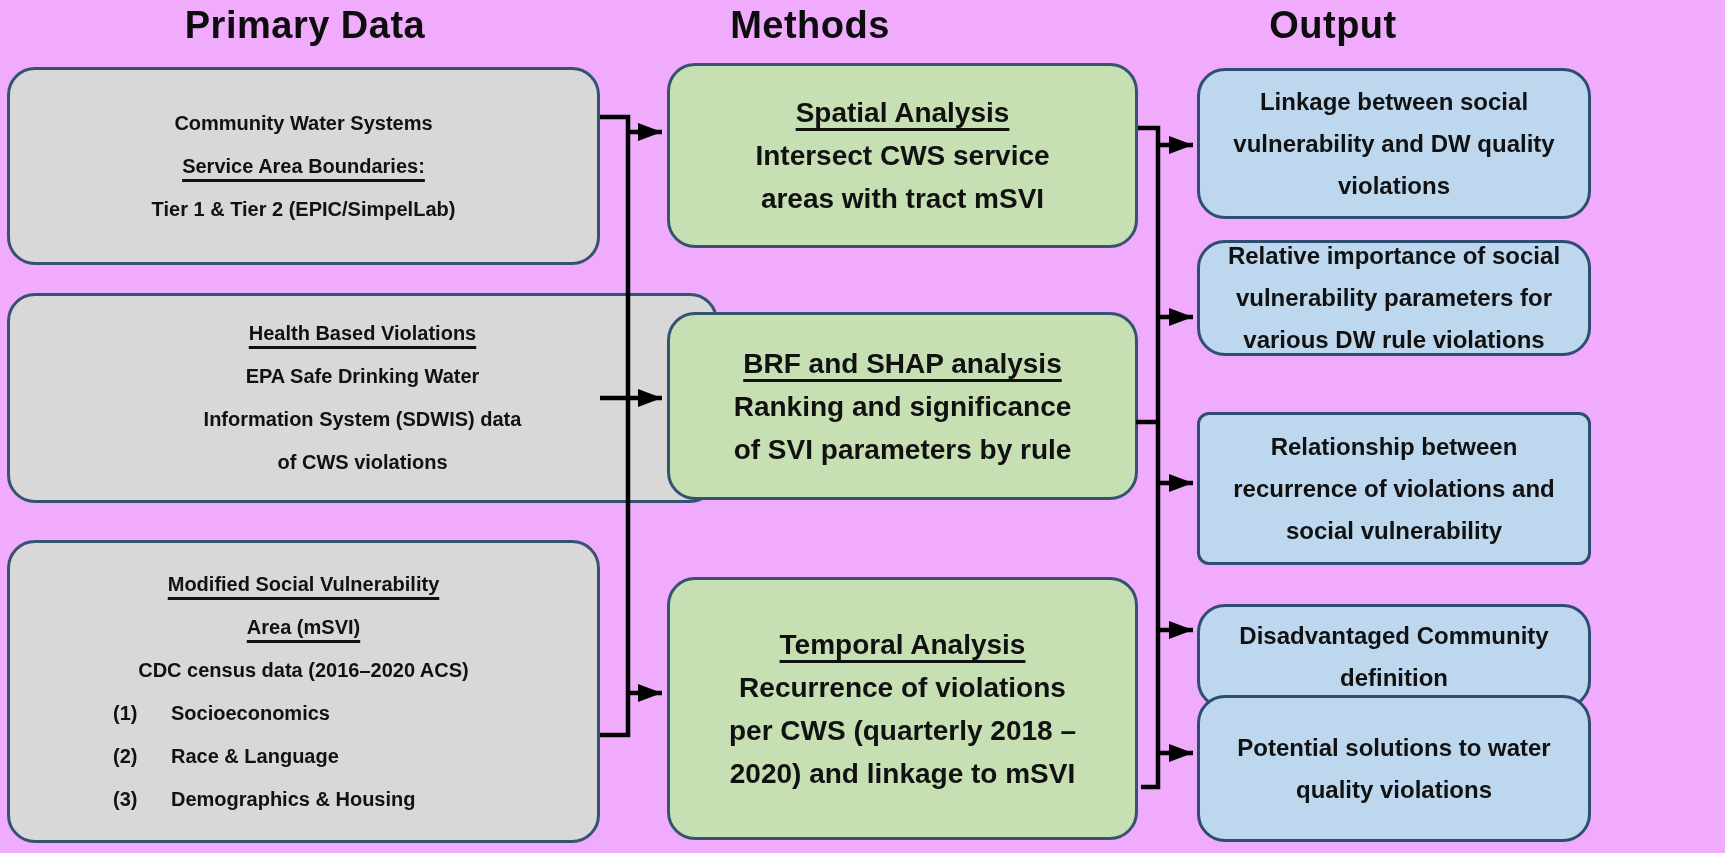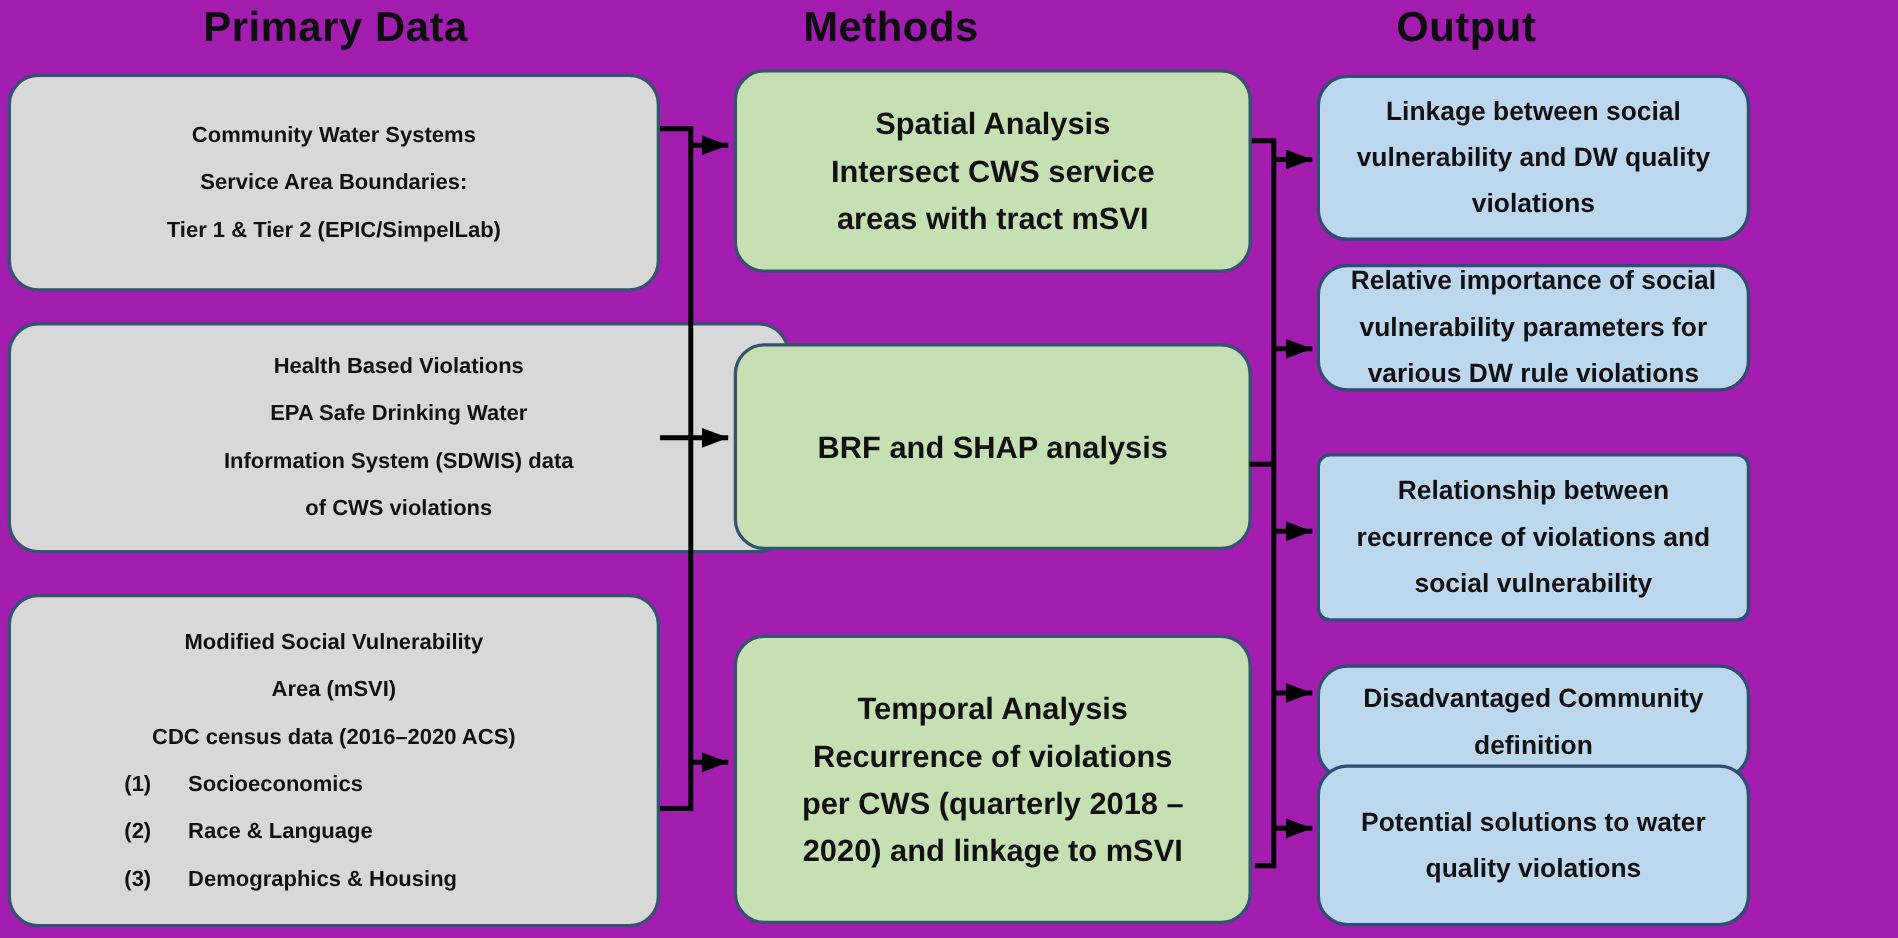--- a/index.html
+++ b/index.html
@@ -1,35 +1,35 @@
 <!DOCTYPE html>
 <html><head>
 <meta charset="utf-8">
 <style>
   html,body { margin:0; padding:0; background:#ffffff; }
   * { box-sizing:border-box; }
   #canvas {
-    position:relative; width:1725px; height:853px; background:#a21caf;
+    position:relative; width:1725px; height:853px; background:#f0abfc;
     font-family:"Liberation Sans", sans-serif; color:#111111; overflow:hidden;
   }
   .col-header {
     position:absolute; top:0; height:52px;
     font-size:38px; font-weight:bold; text-align:center; color:#0d0d0d;
     line-height:50px; letter-spacing:0.5px;
   }
   .box {
     position:absolute; border:3px solid #33536f; border-radius:28px;
     display:flex; flex-direction:column; justify-content:center; align-items:center;
     text-align:center; font-weight:bold; color:#111111; padding:4px 8px;
   }
   .gray  { background:#d8d8d8; font-size:20px; line-height:43px; }
   .green { background:#c6e0b4; font-size:28px; line-height:43px; }
   .blue  { background:#bdd7ee; font-size:24px; line-height:42px; border-color:#2f4d71; }
   .ln { display:block; width:100%; }
-  .u { text-decoration-thickness:2.5px; text-underline-offset:6px; }
+  .u { text-decoration:underline; text-decoration-thickness:2.5px; text-underline-offset:6px; }
   .list-row {
     width:100%; display:flex; flex-direction:row; justify-content:flex-start;
     padding-left:95px; gap:14px; text-align:left;
   }
   .list-num { min-width:44px; }
   svg.arrows { position:absolute; left:0; top:0; pointer-events:none; }
 </style>
 </head>
 <body>
 
@@ -71,20 +71,22 @@
   </div>
 
   <div class="box green" style="left:667px; top:63px; width:471px; height:185px;">
     <span class="ln u">Spatial Analysis</span>
     <span class="ln">Intersect CWS service</span>
     <span class="ln">areas with tract mSVI</span>
   </div>
 
   <div class="box green" style="left:667px; top:312px; width:471px; height:188px;">
     <span class="ln u">BRF and SHAP analysis</span>
+    <span class="ln">Ranking and significance</span>
+    <span class="ln">of SVI parameters by rule</span>
   </div>
 
   <div class="box green" style="left:667px; top:577px; width:471px; height:263px;">
     <span class="ln u">Temporal Analysis</span>
     <span class="ln">Recurrence of violations</span>
     <span class="ln">per CWS (quarterly 2018 –</span>
     <span class="ln">2020) and linkage to mSVI</span>
   </div>
 
   <div class="box blue" style="left:1197px; top:68px; width:394px; height:151px;">

